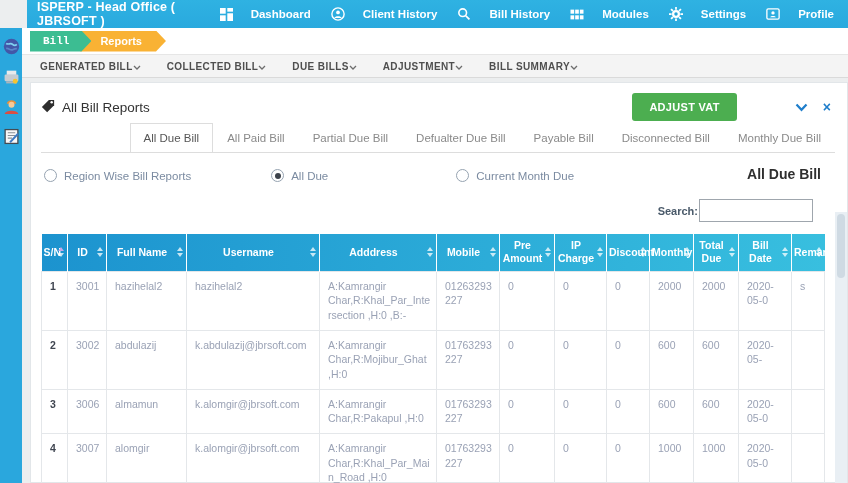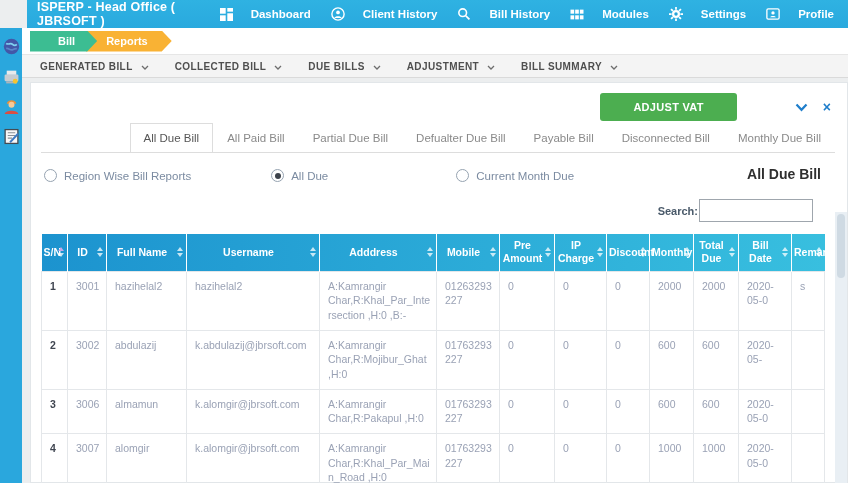--- a/index.html
+++ b/index.html
@@ -17,36 +17,36 @@
   
   .sidebar { position:absolute; left:0; top:28px; width:22px; bottom:0; background:var(--sidebar-blue,#2aa7dd);
              display:flex; flex-direction:column; align-items:center; padding-top:10px; gap:13px; z-index:30; }
   .side-icon { width:17px; height:17px; cursor:pointer; }
   .side-icon svg { width:17px; height:17px; display:block; }
 
   
   .crumb-row { height:26px; background:#fff; display:flex; align-items:center; padding-left:30px; }
   .crumb { height:21px; line-height:21px; color:#fff; font-size:11px; font-weight:bold; position:relative;
            clip-path:polygon(0 0, calc(100% - 10px) 0, 100% 50%, calc(100% - 10px) 100%, 0 100%); cursor:pointer; }
-  .crumb-first { background:var(--crumb-green,#3cbd92); padding:0 22px 0 28px; z-index:2; }
+  .crumb-first { background:var(--crumb-green,#3cbd92); padding:0 22px 0 13px; z-index:2;font-family:Liberation Mono, monospace; }
   .crumb-next  { background:var(--crumb-amber,#f9b234); padding:0 24px 0 20px; margin-left:-11px; z-index:1; }
 
   
   .menubar { height:24px; background:#f4f4f4; border-top:1px solid #e6e6e6; border-bottom:1px solid #dadada;
              display:flex; align-items:center; gap:26px; padding-left:40px; }
-  .menu-item { font-size:10px; font-weight:bold; color:#4f4f4f; letter-spacing:.4px; display:flex; align-items:center; gap:8px; cursor:pointer; white-space:nowrap; }
+  .menu-item { font-size:10px; font-weight:bold; color:#4f4f4f; letter-spacing:.4px; display:flex; align-items:center; gap:0; cursor:pointer; white-space:nowrap; }
 
   
   .content { position:absolute; top:79px; left:22px; right:0; bottom:0; background:#eceeef; padding:3px 0 0 8px; }
   .panel { background:#fff; border:1px solid #e2e6e9; height:100%; padding:10px 12px 0 10px; position:relative; }
 
   .panel-header { display:flex; align-items:center; }
   .panel-title { font-size:13.5px; color:#333; display:flex; align-items:center; gap:7px; }
   .adjust-btn { margin-left:auto; margin-right:58px; background:var(--accent-green,#4cae50); color:#fff; border:none;
-                border-radius:3px; font-size:11px; font-weight:bold; letter-spacing:.3px; padding:8px 33px;
+                border-radius:3px; font-size:11px; font-weight:bold; letter-spacing:.3px; padding:8px 17px;
                 font-family:"Liberation Sans",sans-serif; cursor:pointer; }
   .panel-tools { display:flex; align-items:center; gap:15px; margin-right:4px; }
   .tool-x { color:var(--icon-blue,#1f7ecb); font-size:14px; font-weight:bold; cursor:pointer; line-height:1; }
   .tool-chevron { cursor:pointer; display:flex; }
 
   .tabs-row { display:flex; justify-content:flex-end; border-bottom:1px solid #ddd; margin-top:2px; padding-right:0; }
   .tab { padding:8px 13px; font-size:11.5px; color:#8a8a8a; cursor:pointer; border:1px solid transparent; margin-bottom:-1px; white-space:nowrap; }
   .tab.active { color:#555; background:#fff; border:1px solid #ddd; }
 
   .filter-row { display:flex; align-items:flex-end; margin-top:13px; padding-left:3px; }
@@ -227,20 +227,29 @@
       <span><svg width="8" height="5" viewBox="0 0 8 5">
           <path d="M1 1 4 4 7 1" stroke="#6d6d6d" stroke-width="1.3" fill="none"></path>
         </svg></span>
     </div>
   </div>
 
 <div class="content">
   <div class="panel">
 
     <div class="panel-header">
+      <div class="panel-title">
+        <span>
+          <svg width="14" height="14" viewBox="0 0 16 16">
+              <path d="M1 9 L9 1 H15 V7 L7 15 Z" fill="#2e2e2e"></path>
+              <circle cx="12.2" cy="3.8" r="1.4" fill="#fff"></circle>
+            </svg>
+        </span>
+        <span>All Bill Reports</span>
+      </div>
       <button class="adjust-btn">ADJUST VAT</button>
       <div class="panel-tools">
         <span class="tool-chevron">
           <svg width="13" height="9" viewBox="0 0 13 9">
               <path d="M1.5 1.5 6.5 6.8 11.5 1.5" stroke="#1f7ecb" stroke-width="2.2" fill="none"></path>
             </svg>
         </span>
         <span class="tool-x">×</span>
       </div>
     </div>

